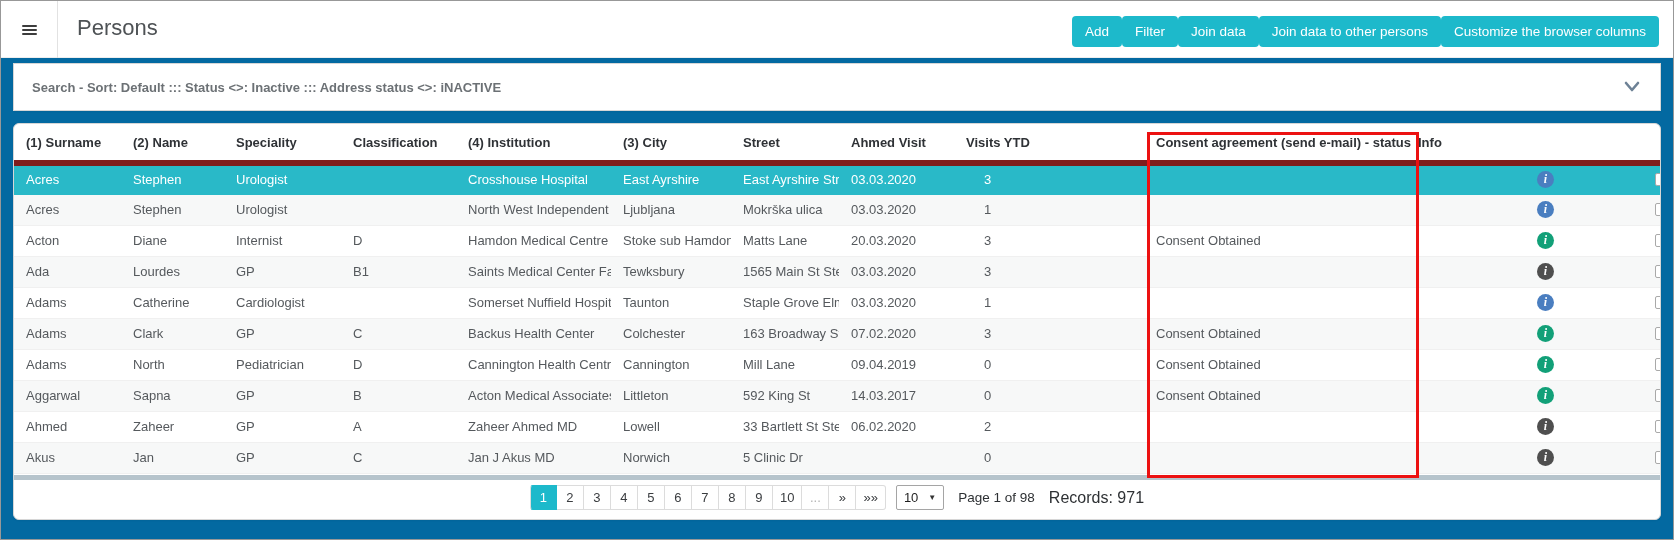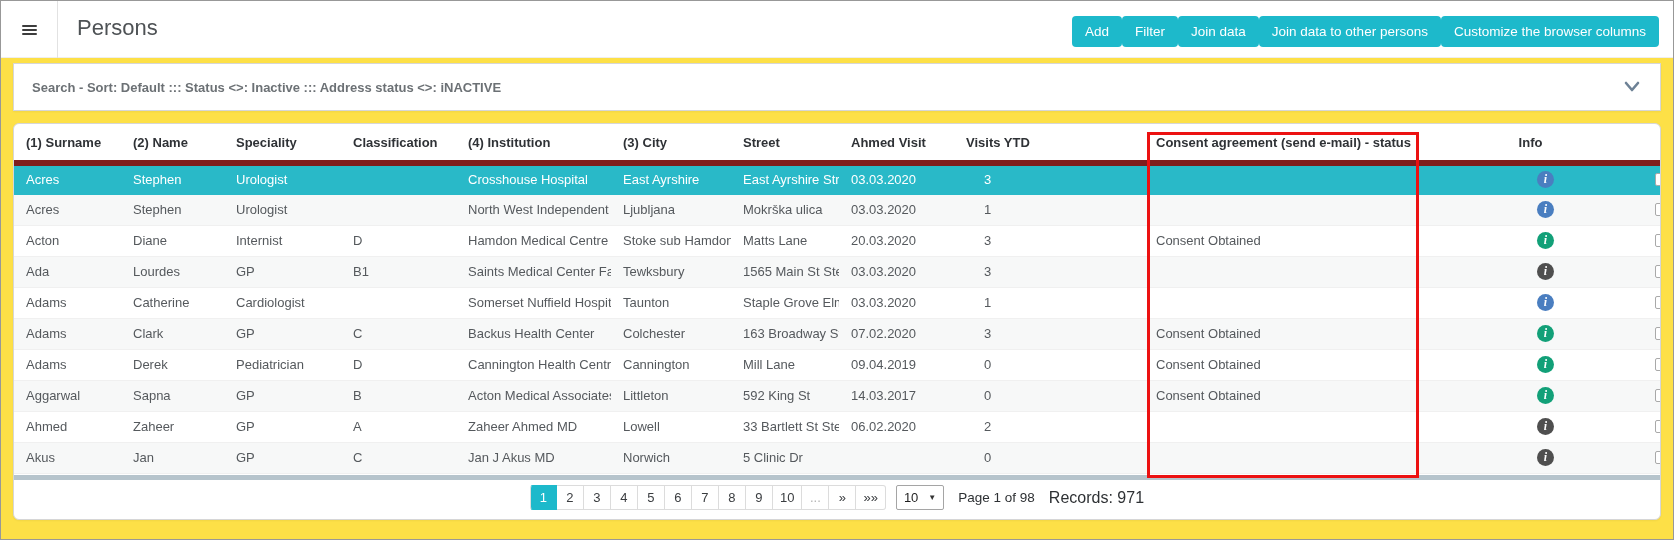--- a/index.html
+++ b/index.html
@@ -1,38 +1,38 @@
 <!DOCTYPE html>
 <html style="--accent: #1db9cb; --selrow: #29b9c8;"><head>
 <meta charset="utf-8">
 <style>
   html,body { margin:0; padding:0; background:#fff; }
   * { box-sizing:border-box; }
   .app {
     position:relative; width:1674px; height:540px; margin:0;
-    border:1px solid #989898; background:#fde047; overflow:hidden;
+    border:1px solid #989898; background:#0369a1; overflow:hidden;
     font-family:"Liberation Sans", sans-serif;
   }
   
   .topbar { position:absolute; left:0; top:0; right:0; height:57px; background:#fff; border-bottom:1px solid #eeeeee; }
   .menu-btn { position:absolute; left:0; top:0; width:57px; height:57px; border-right:1px solid #e2e2e2; display:flex; align-items:center; justify-content:center; cursor:pointer; }
   .menu-bars { width:15px; }
   .menu-bars div { height:2px; background:#3d3d3d; margin:2px 0; border-radius:1px; }
   .page-title { position:absolute; left:76px; top:14px; font-size:22px; color:#4e5255; }
   .toolbar { position:absolute; right:14px; top:15px; display:flex; }
   .btn { background:var(--accent); color:#fff; border:none; border-radius:4px; height:31px; padding:0 13px; font-size:13.5px; cursor:pointer; white-space:nowrap; font-family:inherit; }
   
   .search-card { position:absolute; left:12px; right:12px; top:62px; height:48px; border:1px solid #d6d6d6; border-radius:0; background:#fff; box-shadow:0 1px 2px rgba(0,0,0,.05); display:flex; align-items:center; cursor:pointer; }
   .search-text { margin-left:18px; font-size:13px; font-weight:bold; color:#6c7175; }
   .search-chevron { position:absolute; right:20px; top:17px; width:16px; height:12px; }
   
   .table-card { position:absolute; left:12px; right:12px; top:122px; height:397px; border:1px solid #d6d6d6; border-radius:6px; background:#fff; overflow:hidden; box-shadow:0 1px 2px rgba(0,0,0,.05); }
   table { border-collapse:collapse; table-layout:fixed; width:1689px; }
   th { height:39px; font-size:13px; color:#2f3236; font-weight:bold; text-align:left; padding:0 0 0 12px; border-bottom:6px solid #7f1d1d; vertical-align:middle; white-space:nowrap; overflow:hidden; cursor:pointer; }
-  th.c-info { text-align:center; padding-left:0; }
+  th.c-info { padding-left:0; }
   td { height:31px; font-size:13px; color:#55595d; padding:0 0 0 12px; vertical-align:middle; white-space:nowrap; overflow:hidden; border-bottom:1px solid #f0f0f0; background:#fff; }
   tr.even td { background:#f7f8f8; }
   tr.selected td { background:var(--selrow); color:#fff; border-bottom-color:var(--selrow); }
   td.c-visits { padding-left:30px; }
   td.c-info { text-align:center; padding-left:30px; }
   .info-icon { display:inline-block; width:17px; height:17px; border-radius:50%; color:#fff; font-size:12px; line-height:17px; text-align:center; font-family:"Liberation Serif", serif; font-weight:bold; font-style:italic; cursor:pointer; }
   .chk { width:13px; height:13px; border:1px solid #a9a9a9; border-radius:2px; background:#fff; }
   .hscroll { height:5px; background:#b6c4cc; width:100%; margin-top:1px; }
   
   .pagination { position:absolute; left:0; right:0; bottom:9px; display:flex; align-items:center; justify-content:center; }
@@ -203,21 +203,21 @@
             <td class="c-last_visit">07.02.2020</td>
             <td class="c-visits_ytd c-visits">3</td>
             <td class="c-consent_status">Consent Obtained</td>
             <td class="c-info"><span class="info-icon" style="background: rgb(18, 160, 120);">i</span></td>
             <td>
               <div class="chk"></div>
             </td>
           </tr>
           <tr>
             <td class="c-surname">Adams</td>
-            <td class="c-name">Derek</td>
+            <td class="c-name">North</td>
             <td class="c-speciality">Pediatrician</td>
             <td class="c-classification">D</td>
             <td class="c-institution">Cannington Health Centre</td>
             <td class="c-city">Cannington</td>
             <td class="c-street">Mill Lane</td>
             <td class="c-last_visit">09.04.2019</td>
             <td class="c-visits_ytd c-visits">0</td>
             <td class="c-consent_status">Consent Obtained</td>
             <td class="c-info"><span class="info-icon" style="background: rgb(18, 160, 120);">i</span></td>
             <td>

